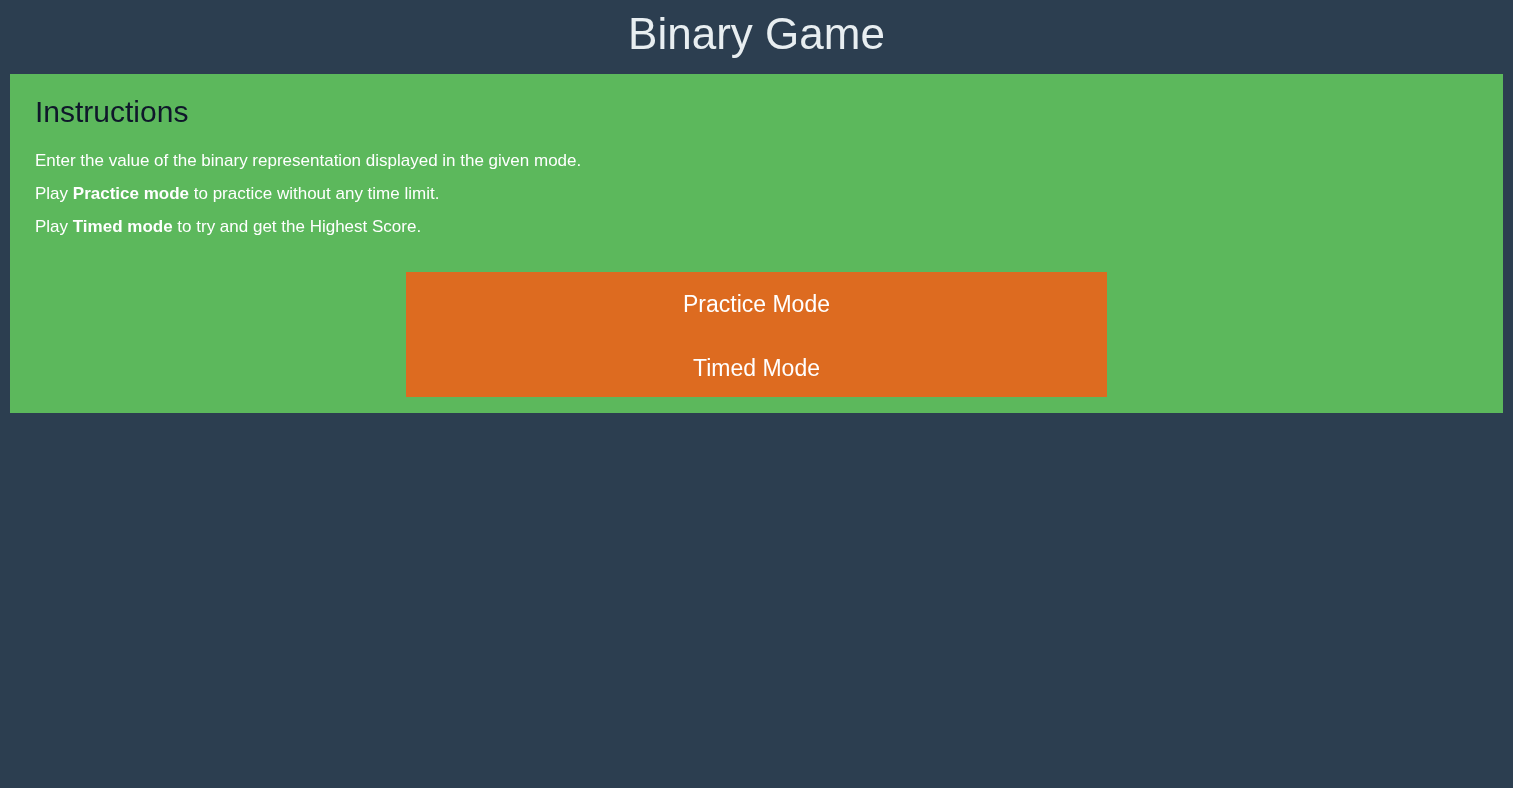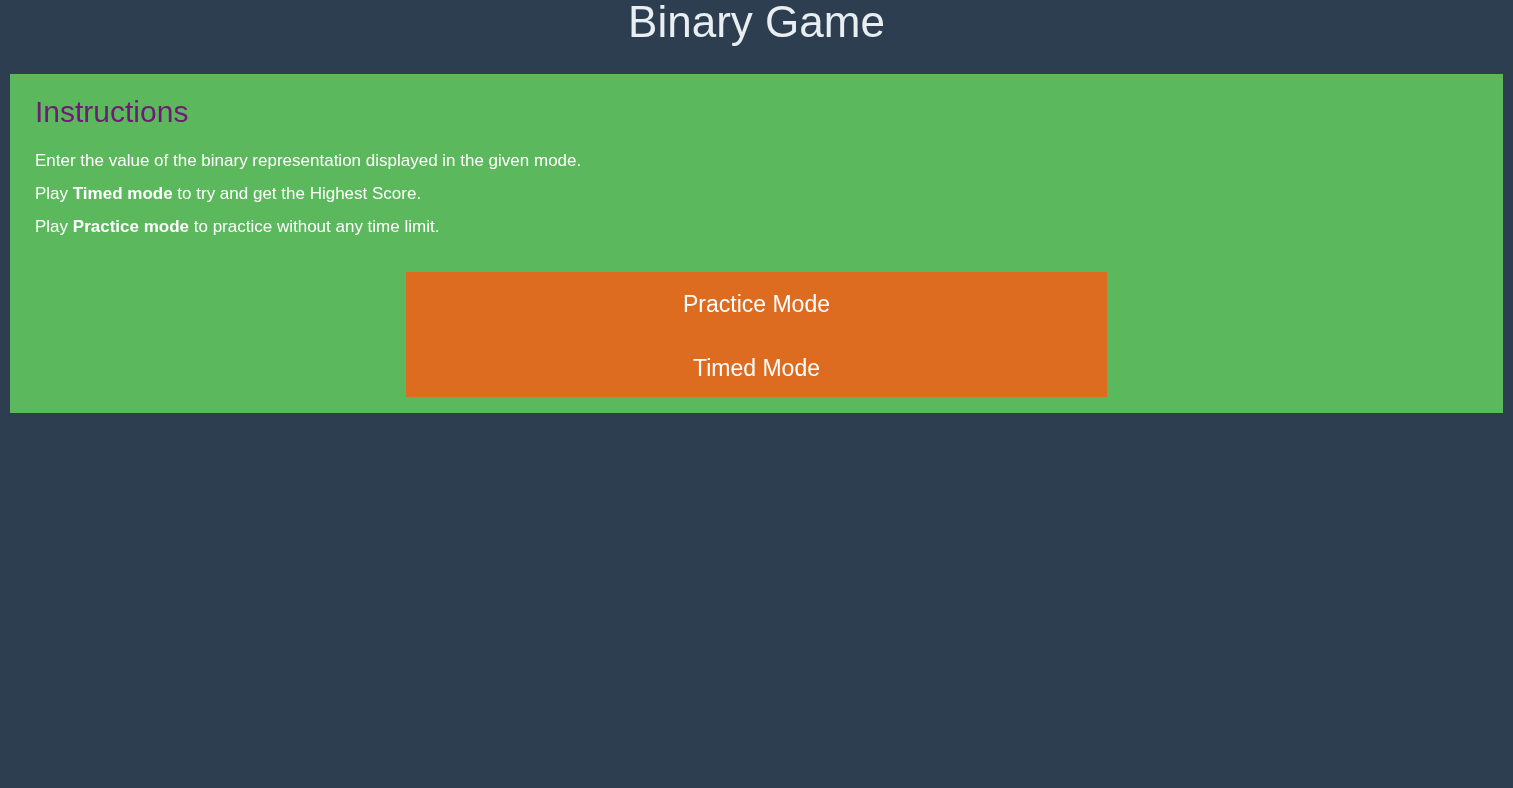--- a/index.html
+++ b/index.html
@@ -23,20 +23,21 @@
 
   
   .header {
     position: absolute;
     left: 0;
     top: 0;
     width: 1513px;
     height: 74px;
     background: #2c3e50;
     display: flex;
+    align-items: center;
     justify-content: center;
   }
   .app-title {
     font-size: 44px;
     font-weight: 400;
     color: #e8eef1;
     line-height: 1;
     letter-spacing: 0px;
     margin: 0;
     padding-bottom: 6px;
@@ -52,21 +53,21 @@
     background: #5cb85c;
     box-sizing: border-box;
   }
 
   .panel-heading {
     position: absolute;
     left: 25px;
     top: 20px;
     font-size: 30px;
     font-weight: 400;
-    color: #701a75;
+    color: #0f172a;
     line-height: 1.2;
     margin: 0;
     white-space: nowrap;
   }
 
   .instruction-lines {
     position: absolute;
     left: 25px;
     top: 70px;
     width: 1200px;
@@ -134,24 +135,24 @@
 
   <div class="panel">
 
     <h2 class="panel-heading">Instructions</h2>
 
     <div class="instruction-lines">
       <div class="instruction-line">
         <span>Enter the value of the binary representation displayed in the given mode.</span><b></b><span></span>
       </div>
       <div class="instruction-line">
-        <span>Play </span><b>Timed mode</b><span> to try and get the Highest Score.</span>
+        <span>Play </span><b>Practice mode</b><span> to practice without any time limit.</span>
       </div>
       <div class="instruction-line">
-        <span>Play </span><b>Practice mode</b><span> to practice without any time limit.</span>
+        <span>Play </span><b>Timed mode</b><span> to try and get the Highest Score.</span>
       </div>
     </div>
 
     <div class="mode-block">
       <button class="mode-button" type="button">Practice Mode</button>
       <button class="mode-button" type="button">Timed Mode</button>
     </div>
 
   </div>
 

